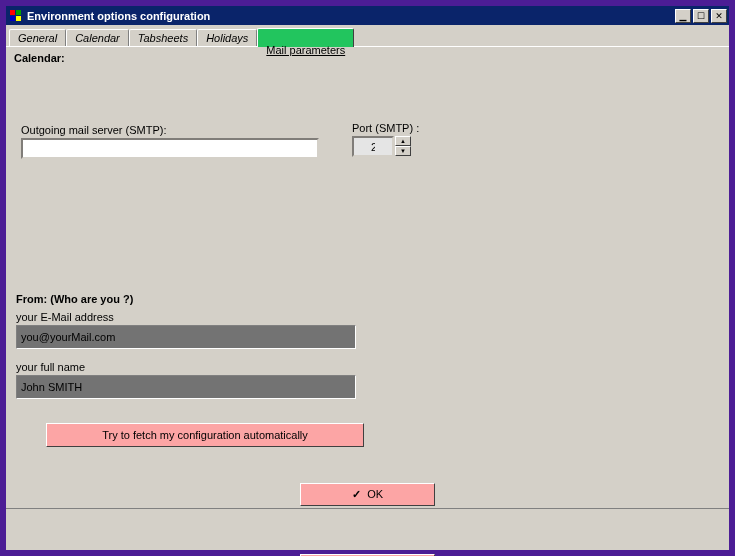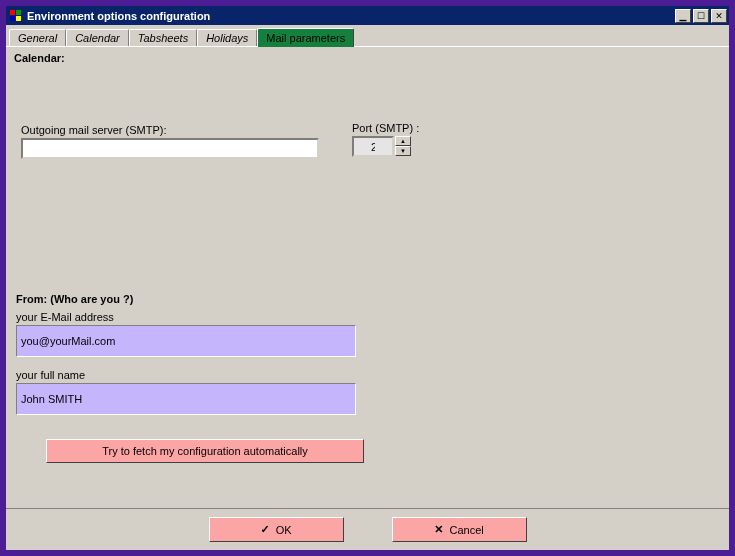--- a/index.html
+++ b/index.html
@@ -60,44 +60,45 @@
     padding:2px 8px;
     margin-right:0px;
     border-top-left-radius:2px;
     border-top-right-radius:2px;
     position:relative;
     cursor:default;
     height:17px;
     line-height:13px;
   }
   .tab.active {
-    background:#15803d;
+    background:#22c55e;
     border-color:#fff #404040 #d4d0c8 #fff;
     height:19px;
     margin-bottom:-1px;
     z-index:2;
-    padding-top:3px;
+    padding-top:15px;
+    text-decoration:underline;
   }
   .tab:not(.active){
     border-color:#fff #808080 #808080 #fff;
     margin-top:2px;
     font-style:italic;
   }
   .content {
     flex:1;
     position:relative;
     padding:5px 8px;
   }
   .section-label { font-weight:bold; }
   .field-label { display:block; margin-bottom:2px; }
   .text-input {
     border:1px solid #808080;
     border-right-color:#fff; border-bottom-color:#fff;
-    background:#c4b5fd;
-    height:32px;
+    background:#737373;
+    height:24px;
     padding:10px 4px;
     font: inherit;
   }
   .text-input-inset {
     border:2px inset #d4d0c8;
     background:#fff;
     height:21px;
     padding:2px 4px;
     font:inherit;
   }
@@ -132,20 +133,21 @@
     display:inline-flex; align-items:center; justify-content:center; gap:6px;
   }
   .fetch-btn { width:318px; height:24px; margin-top:24px; margin-left:30px;}
   .button-bar {
     height:42px;
     display:flex;
     align-items:center;
     justify-content:center;
     gap:48px;
     border-top:1px solid #808080;
+    flex-direction:column;
   }
   .button-bar .btn { width:135px; height:25px; }
   .check-ico::before { content:"✓"; font-weight:bold; }
   .x-ico::before { content:"✕"; font-weight:bold; }
 </style>
 </head>
 <body>
 
 <div class="window">
 

